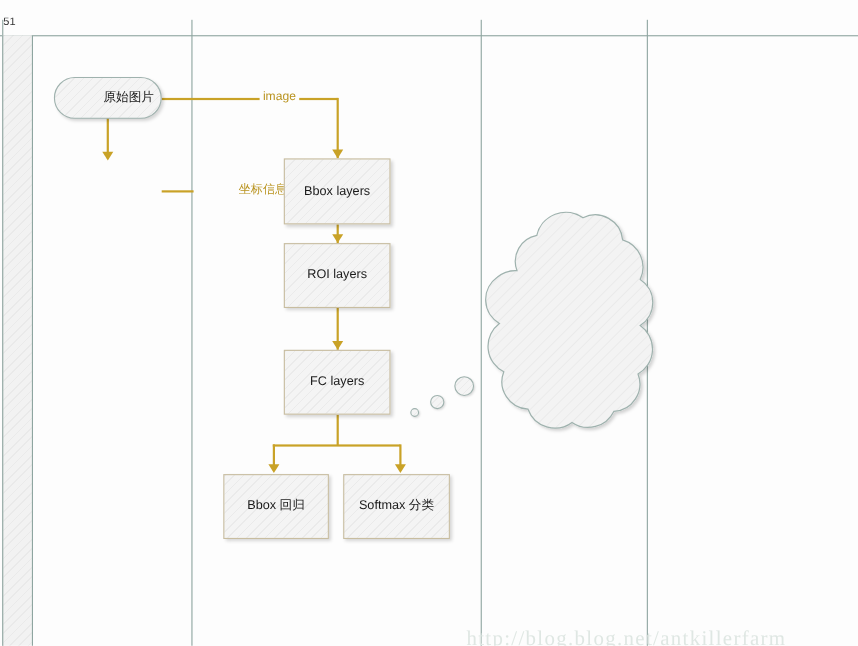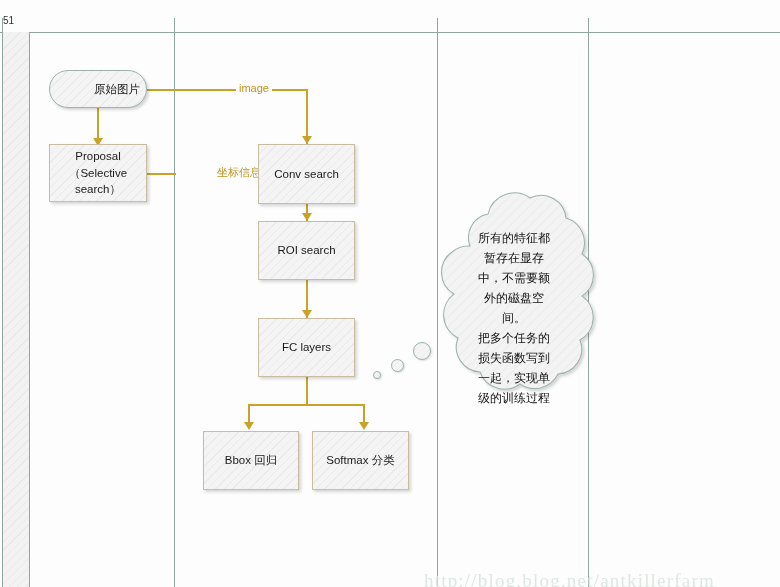--- a/index.html
+++ b/index.html
@@ -128,32 +128,27 @@
   <div class="edge h" style="left:248px;top:386px;width:116px;"></div>
   <div class="edge v" style="left:248px;top:386px;height:24px;"></div>
   <div class="arrow down" style="left:244px;top:404px;"></div>
   <div class="edge v" style="left:363px;top:386px;height:24px;"></div>
   <div class="arrow down" style="left:359px;top:404px;"></div>
 
   <div class="node stadium" style="left:49px;top:52px;width:98px;height:38px;">
     <span class="lbl">原始图片</span>
   </div>
 
-  <div class="node rect" style="left:49px;top:126px;width:98px;height:58px;">
-    <span class="lbl">Proposal
-（Selective
-search）</span>
-  </div>
 
   <div class="node rect" style="left:258px;top:126px;width:97px;height:60px;">
-    <span class="lbl">Conv search</span>
+    <span class="lbl">Bbox layers</span>
   </div>
 
   <div class="node rect" style="left:258px;top:203px;width:97px;height:59px;">
-    <span class="lbl">ROI search</span>
+    <span class="lbl">ROI layers</span>
   </div>
 
   <div class="node rect" style="left:258px;top:300px;width:97px;height:59px;">
     <span class="lbl">FC layers</span>
   </div>
 
   <div class="node rect" style="left:203px;top:413px;width:96px;height:59px;text-align:right;">
     <span class="lbl">Bbox 回归</span>
   </div>
 
@@ -186,26 +181,17 @@
         a 26 26 0 0 1 -2 44
         a 25 25 0 0 1 -22 34
         a 26 26 0 0 1 -38 10
         a 26 26 0 0 1 -40 -12
         a 25 25 0 0 1 -22 -34
         a 26 26 0 0 1 -4 -44
         a 25 25 0 0 1 -2 -42
         a 26 26 0 0 1 18 -6
         Z" fill="url(#hatch)" stroke="#9fb2ae" stroke-width="1.1" filter="url(#cshadow)"></path>
     </svg>
-    <div id="cloud-text">所有的特征都
-暂存在显存
-中，不需要额
-外的磁盘空
-间。
-把多个任务的
-损失函数写到
-一起，实现单
-级的训练过程</div>
   </div>
 
   <div id="watermark">http://blog.blog.net/antkillerfarm</div>
 
 </div>
 
 </body></html>

